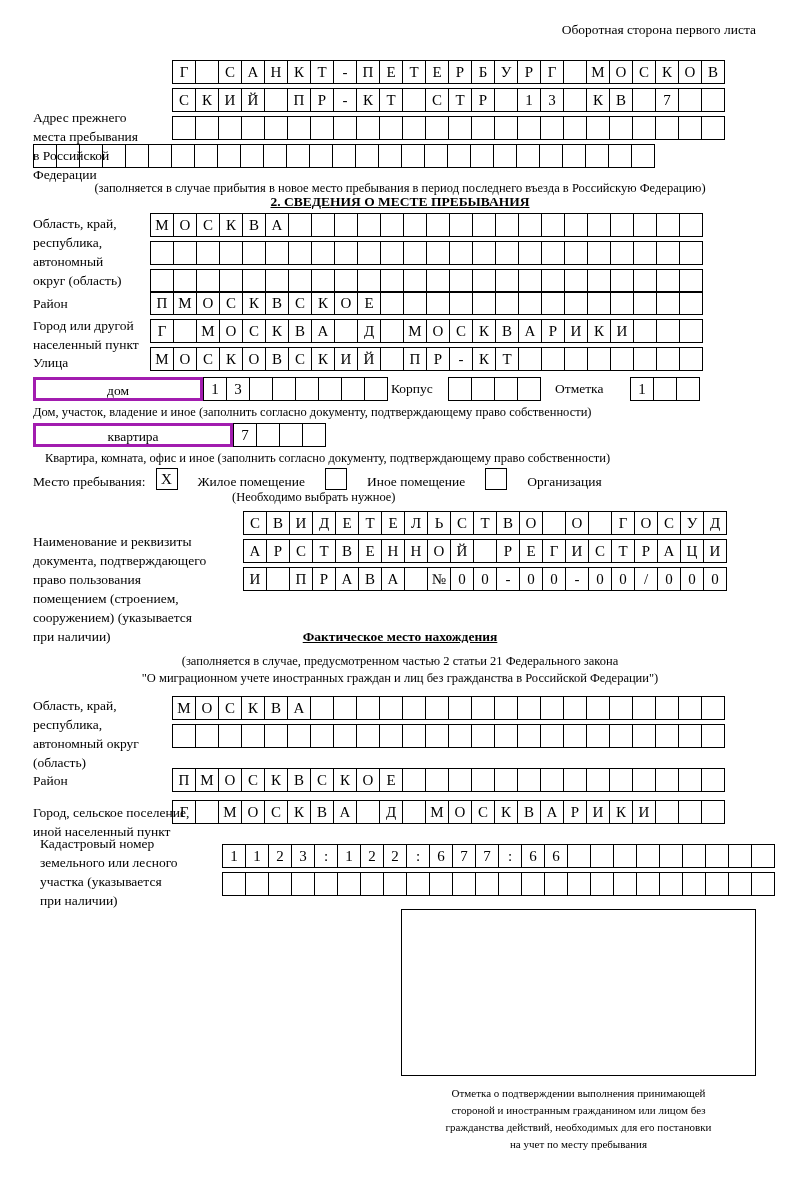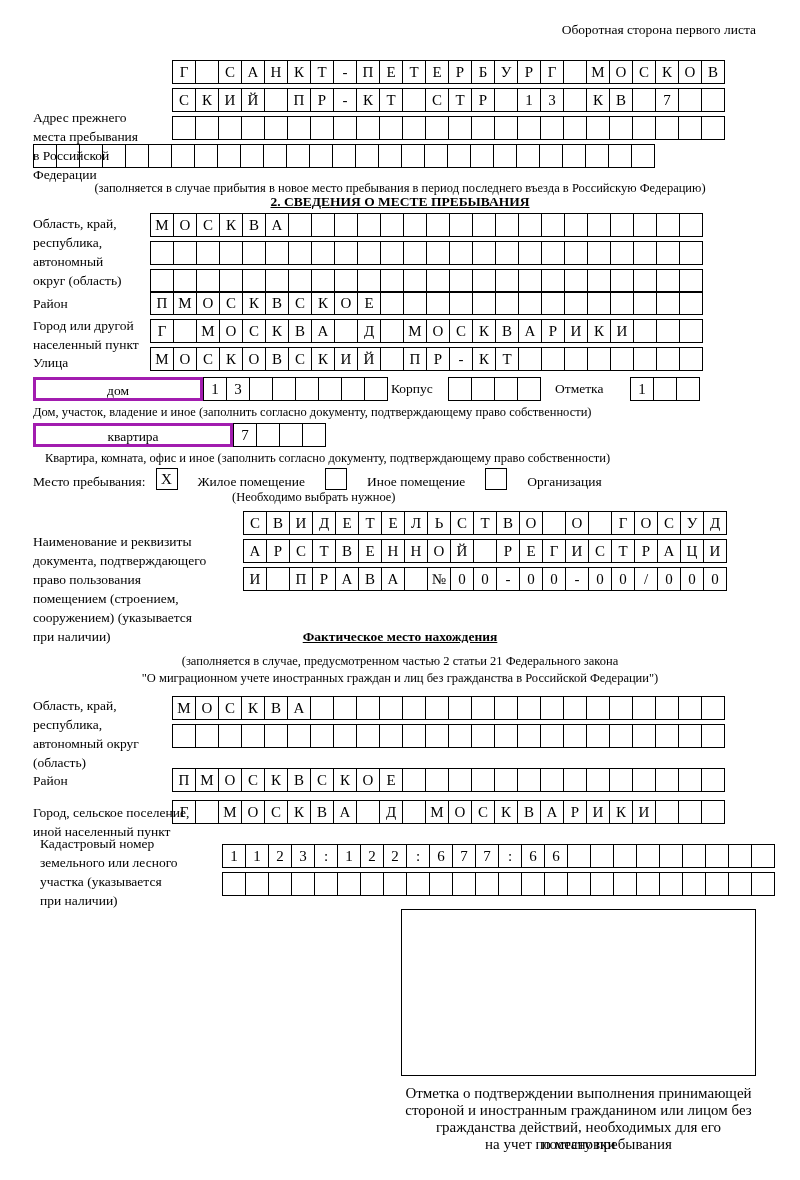--- a/index.html
+++ b/index.html
@@ -67,21 +67,21 @@
   .centered-note {
     position: absolute;
     width: 100%;
     text-align: center;
     font-size: 12.5px;
     line-height: 17px;
   }
   .caption {
     position: absolute;
     text-align: center;
-    font-size: 15px;
+    font-size: 11px;
     line-height: 17px;
   }
   .title {
     position: absolute;
     width: 100%;
     text-align: center;
     font-weight: bold;
     font-size: 13.5px;
     text-decoration: underline;
   }

